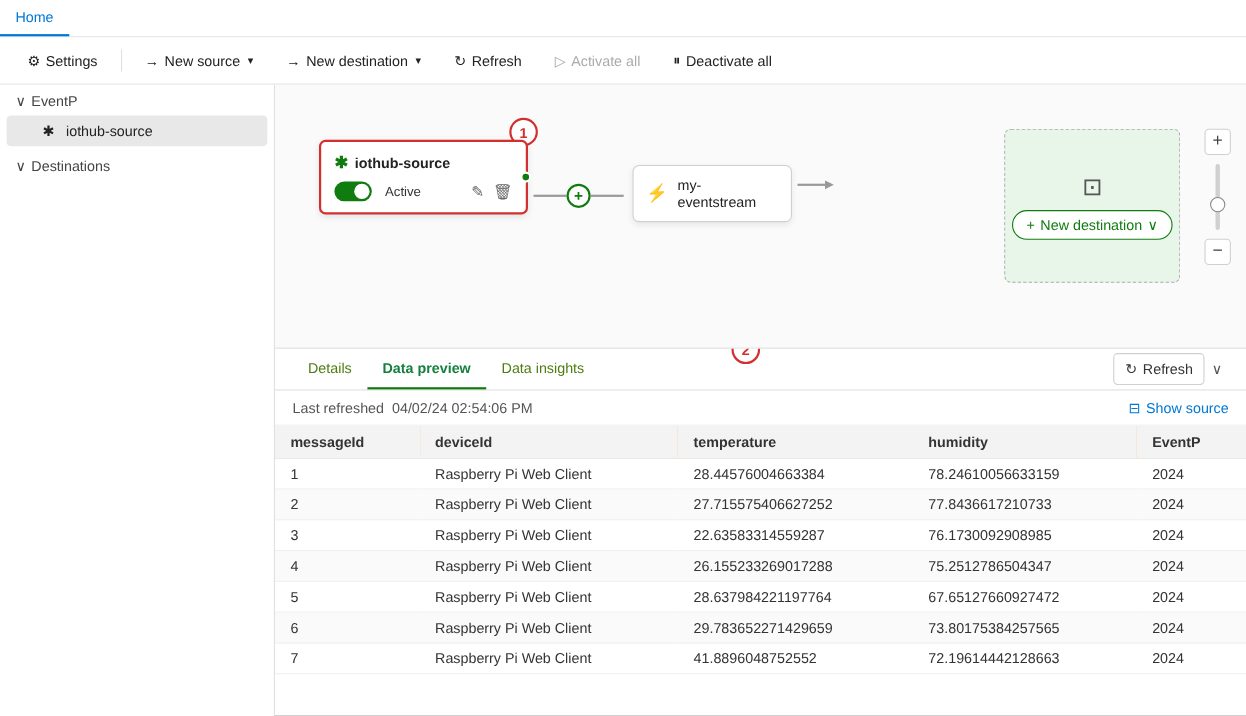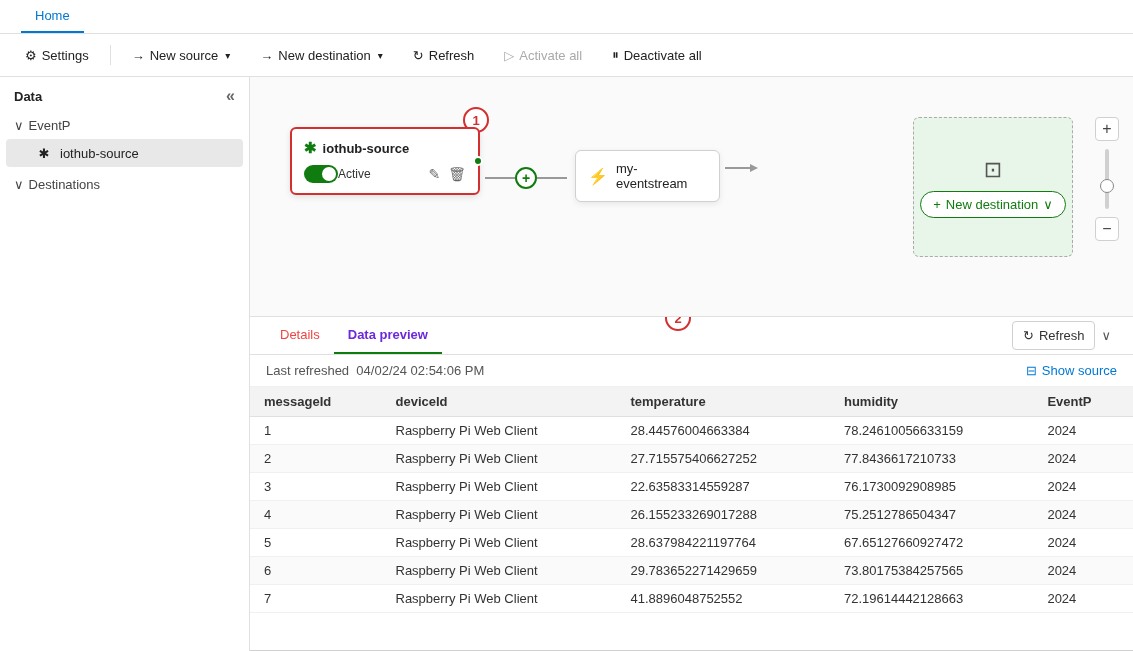--- a/index.html
+++ b/index.html
@@ -1,19 +1,19 @@
 <!DOCTYPE html>
 <html><head>
   <meta charset="utf-8">
   <style>
     * { box-sizing: border-box; margin: 0; padding: 0; font-family: 'Segoe UI', sans-serif; font-size: 13px; }
     body { background: #f3f3f3; color: #222; }
 
     
-    .tab-bar { background: #fff; border-bottom: 1px solid #e0e0e0; padding: 0 21px; display: flex; align-items: center; }
+    .tab-bar { background: #fff; border-bottom: 1px solid #e0e0e0; padding: 0 0; display: flex; align-items: center; }
     .tab { padding: 8px 14px; cursor: pointer; border-bottom: 2px solid transparent; font-size: 13px; }
     .tab.active { border-bottom: 2px solid #0078d4; color: #0078d4; }
 
     
     .toolbar { background: #fff; border-bottom: 1px solid #e0e0e0; padding: 6px 12px; display: flex; align-items: center; gap: 4px; }
     .toolbar-btn { display: flex; align-items: center; gap: 5px; padding: 6px 12px; border: 1px solid transparent; border-radius: 4px; cursor: pointer; background: transparent; font-size: 13px; color: #222; white-space: nowrap; }
     .toolbar-btn.disabled { color: #aaa; cursor: default; }
     .toolbar-sep { width: 1px; height: 20px; background: #e0e0e0; margin: 0 4px; }
     .dropdown-arrow { font-size: 10px; margin-left: 2px; }
 
@@ -32,21 +32,21 @@
 
     
     .content { flex: 1; display: flex; flex-direction: column; background: #fafafa; overflow: hidden; }
 
     
     .canvas-area { flex: 0 0 240px; background: #fafafa; position: relative; border-bottom: 1px solid #e0e0e0; overflow: hidden; }
 
     
     .source-card { position: absolute; top: 50px; left: 40px; width: 190px; background: #fff; border: 2px solid #d32f2f; border-radius: 6px; padding: 10px 12px; box-shadow: 0 2px 6px rgba(0,0,0,0.1); }
     .source-card-title { display: flex; align-items: center; gap: 6px; font-size: 13px; font-weight: 600; margin-bottom: 8px; }
-    .source-card-status { display: flex; align-items: center; gap: 0; }
+    .source-card-status { display: flex; align-items: center; gap: 12px; }
     .toggle { width: 34px; height: 18px; background: #107c10; border-radius: 10px; position: relative; cursor: pointer; }
     .toggle-knob { width: 14px; height: 14px; background: #fff; border-radius: 50%; position: absolute; top: 2px; right: 2px; }
     .status-label { font-size: 12px; color: #333; }
     .card-actions { display: flex; gap: 8px; margin-left: auto; }
     .card-action-btn { background: none; border: none; cursor: pointer; color: #666; font-size: 14px; }
 
     
     .step-badge { position: absolute; width: 26px; height: 26px; background: #fff; border: 2px solid #d32f2f; border-radius: 50%; display: flex; align-items: center; justify-content: center; font-size: 13px; font-weight: 700; color: #d32f2f; }
     .step-badge-1 { top: 30px; left: 213px; }
     .step-badge-2 { top: 295px; left: 427px; }
@@ -69,22 +69,22 @@
 
     
     .zoom-controls { position: absolute; right: 14px; top: 40px; display: flex; flex-direction: column; align-items: center; gap: 4px; }
     .zoom-btn { width: 24px; height: 24px; background: #fff; border: 1px solid #d0d0d0; border-radius: 4px; cursor: pointer; display: flex; align-items: center; justify-content: center; font-size: 16px; color: #444; }
     .zoom-slider { width: 4px; height: 60px; background: #d0d0d0; border-radius: 2px; position: relative; margin: 4px 0; }
     .zoom-handle { width: 14px; height: 14px; background: #fff; border: 1.5px solid #888; border-radius: 50%; position: absolute; left: -5px; top: 30px; cursor: pointer; }
 
     
     .bottom-panel { flex: 1; background: #fff; display: flex; flex-direction: column; overflow: hidden; }
     .tabs-row { display: flex; align-items: center; border-bottom: 1px solid #e0e0e0; padding: 0 16px; }
-    .panel-tab { padding: 10px 14px; cursor: pointer; border-bottom: 2px solid transparent; font-size: 13px; color: #ef4444; }
-    .panel-tab.active { border-bottom: 2px solid #107c10; color: #6d28d9; font-weight: 600; }
+    .panel-tab { padding: 10px 14px; cursor: pointer; border-bottom: 2px solid transparent; font-size: 13px; color: #4d7c0f; }
+    .panel-tab.active { border-bottom: 2px solid #107c10; color: #15803d; font-weight: 600; }
     .tabs-spacer { flex: 1; }
     .refresh-btn { display: flex; align-items: center; gap: 5px; padding: 6px 10px; border: 1px solid #d0d0d0; border-radius: 4px; cursor: pointer; font-size: 13px; color: #333; background: #fff; }
     .expand-btn { padding: 6px 6px; cursor: pointer; color: #555; background: none; border: none; font-size: 13px; }
 
     
     .data-meta { display: flex; align-items: center; justify-content: space-between; padding: 8px 16px; font-size: 12px; color: #555; border-bottom: 1px solid #f0f0f0; }
     .show-details-btn { display: flex; align-items: center; gap: 5px; cursor: pointer; color: #0078d4; font-size: 12px; border: none; background: none; }
 
     
     .table-container { overflow: auto; flex: 1; }
@@ -133,24 +133,20 @@
   </button>
   <button class="toolbar-btn">
     <span>⏸</span>
     <span>Deactivate all</span>
   </button>
 </div>
 
 <div class="main-layout">
 
   <div class="sidebar">
-    <div class="sidebar-header">
-      <span>Data</span>
-      <span class="sidebar-collapse">«</span>
-    </div>
     <div class="sidebar-section">
       <div class="sidebar-section-title">
         <span>∨</span>
         <span>EventP</span>
       </div>
       <div class="sidebar-item active">
         <span class="sidebar-item-icon">✱</span>
         <span>iothub-source</span>
       </div>
     </div>
@@ -219,20 +215,21 @@
     </div>
 
     <div class="bottom-panel">
 
       <div style="position:relative;">
         <div class="step-badge step-badge-2" style="position:absolute; top:-12px; left:415px; z-index:10;">2</div>
 
         <div class="tabs-row">
           <div class="panel-tab">Details</div>
           <div class="panel-tab active">Data preview</div>
+          <div class="panel-tab">Data insights</div>
           <div class="tabs-spacer"></div>
           <button class="refresh-btn">
             <span>↻</span>
             <span>Refresh</span>
           </button>
           <button class="expand-btn">∨</button>
         </div>
       </div>
 
       <div class="data-meta">

